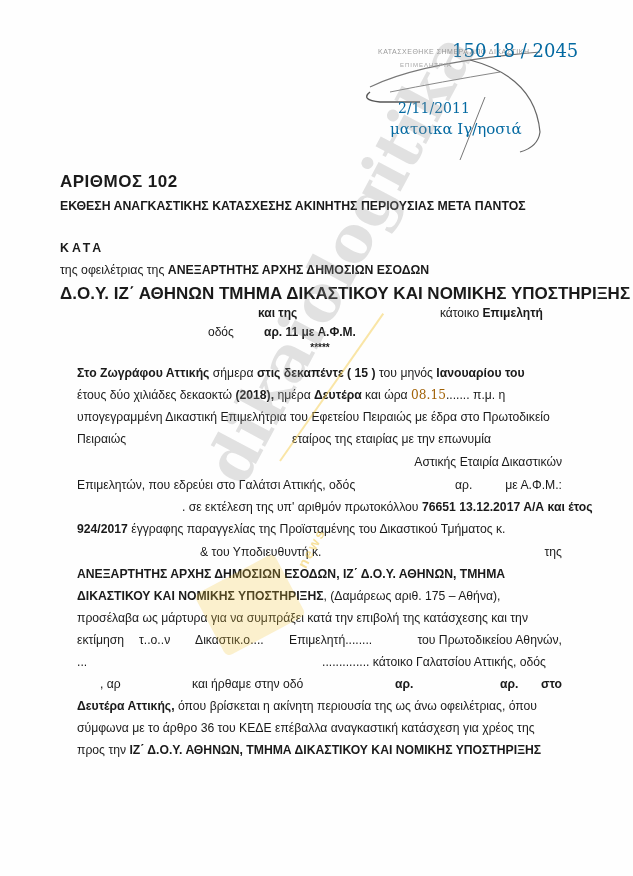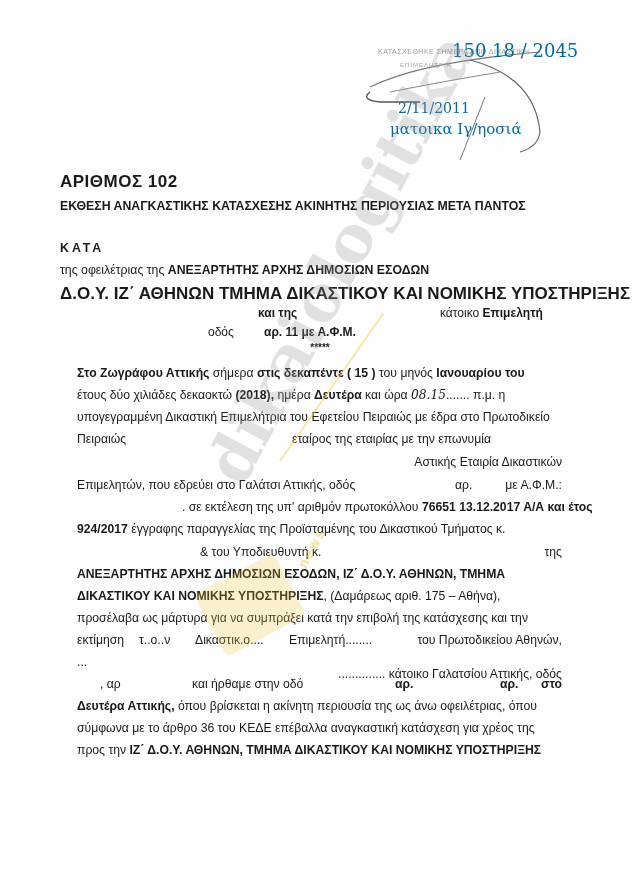--- a/index.html
+++ b/index.html
@@ -41,21 +41,21 @@
     .stars { top: 342px; font-size: 10px; font-weight: bold; left: 60px; width: 520px; text-align: center; position: absolute; }
 
     
     .line {
       position: absolute; left: 77px; width: 485px; font-size: 12.2px;
       white-space: nowrap; line-height: 14px;
     }
     .just { display: flex; justify-content: space-between; }
     .right { text-align: right; }
 
-    .hw { font-family: "DejaVu Serif", serif; font-style: italic; color: #0f172a; text-align: right; }
+    .hw { font-family: "DejaVu Serif", serif; color: #a16207; text-align: right; }
 
     
     .wm {
       position: absolute; left: 150px; top: 330px; width: 420px; height: 340px;
       pointer-events: none;
     }
     .wm-text {
       position: absolute; left: 40px; top: 130px; transform: rotate(-62deg);
       transform-origin: left top; font-family: "DejaVu Serif", serif; font-weight: bold;
       font-size: 64px; color: rgba(150,150,150,0.28); white-space: nowrap;
@@ -136,21 +136,21 @@
   </div>
   <div class="line" style="top:611px;">προσέλαβα ως μάρτυρα για να συμπράξει κατά την επιβολή της κατάσχεσης και την</div>
   <div class="line" style="top:633px;">
     <span>εκτίμηση</span>
     <span style="position:absolute; left:62px;">τ..ο..ν</span>
     <span style="position:absolute; left:118px;">Δικαστικ.ο....</span>
     <span style="position:absolute; left:212px;">Επιμελητή........</span>
     <span style="position:absolute; right:0;">του  Πρωτοδικείου  Αθηνών,</span>
   </div>
   <div class="line" style="top:655px;">
-    <span>...</span><span style="position:absolute; right:0;margin-top:12px;">.............. κάτοικο  Γαλατσίου  Αττικής,  οδός</span>
+    <span>...</span><span style="position:absolute; right:16px;">.............. κάτοικο  Γαλατσίου  Αττικής,  οδός</span>
   </div>
   <div class="line" style="top:677px;">
     <span style="position:absolute; left:23px;">, αρ</span>
     <span style="position:absolute; left:84px;padding-left:31px;">και ήρθαμε στην οδό</span>
     <span class="b" style="position:absolute; left:318px;">αρ.</span>
     <span class="b" style="position:absolute; left:423px;">αρ.</span>
     <span class="b" style="position:absolute; right:0;">στο</span>
   </div>
   <div class="line" style="top:699px;">
     <span class="b">Δευτέρα Αττικής,</span><span> όπου βρίσκεται η ακίνητη περιουσία της ως άνω οφειλέτριας, όπου</span>

